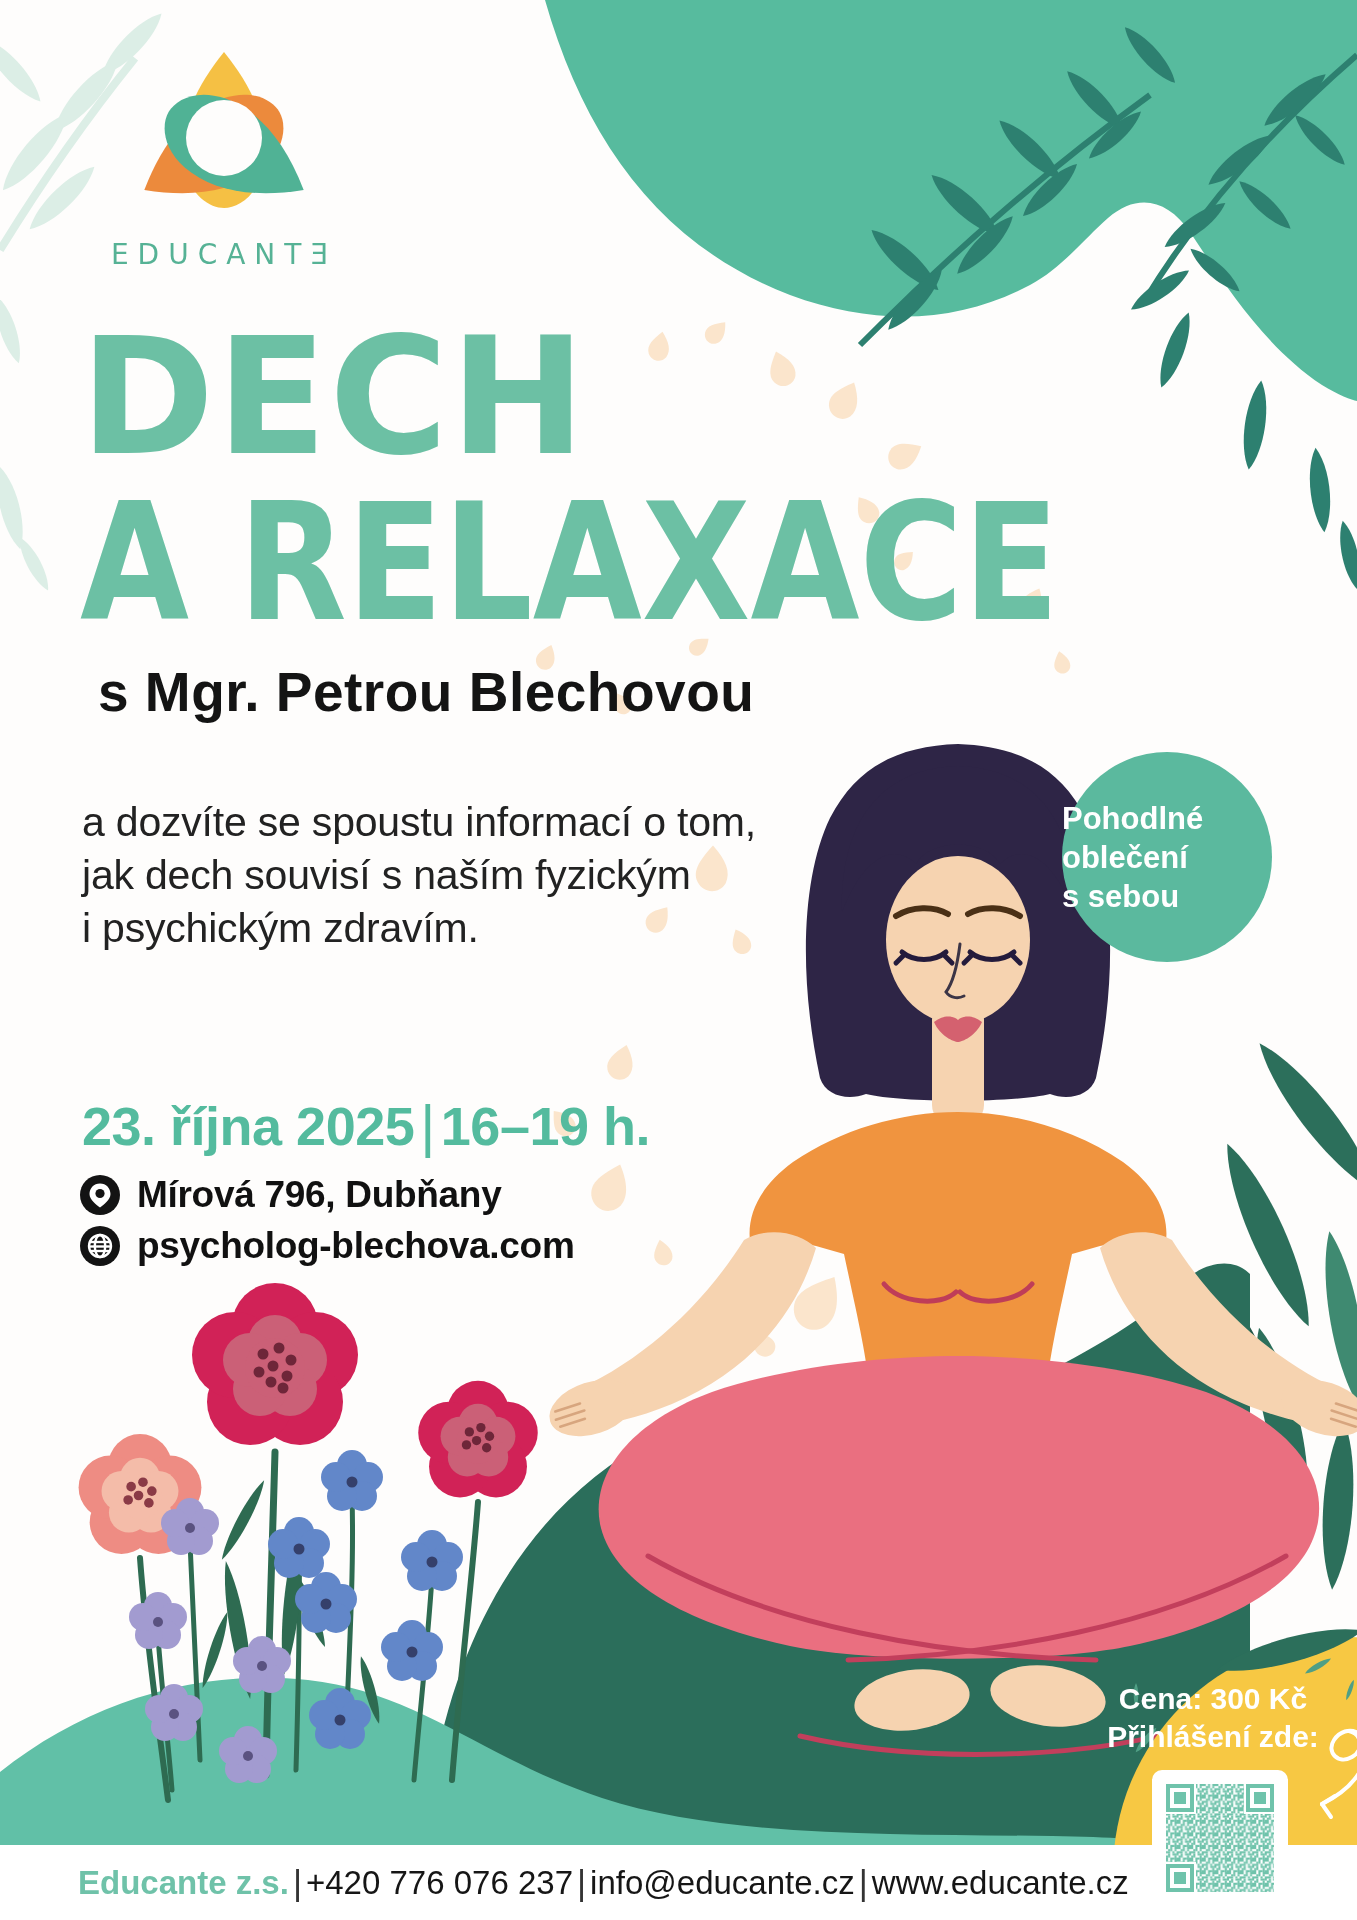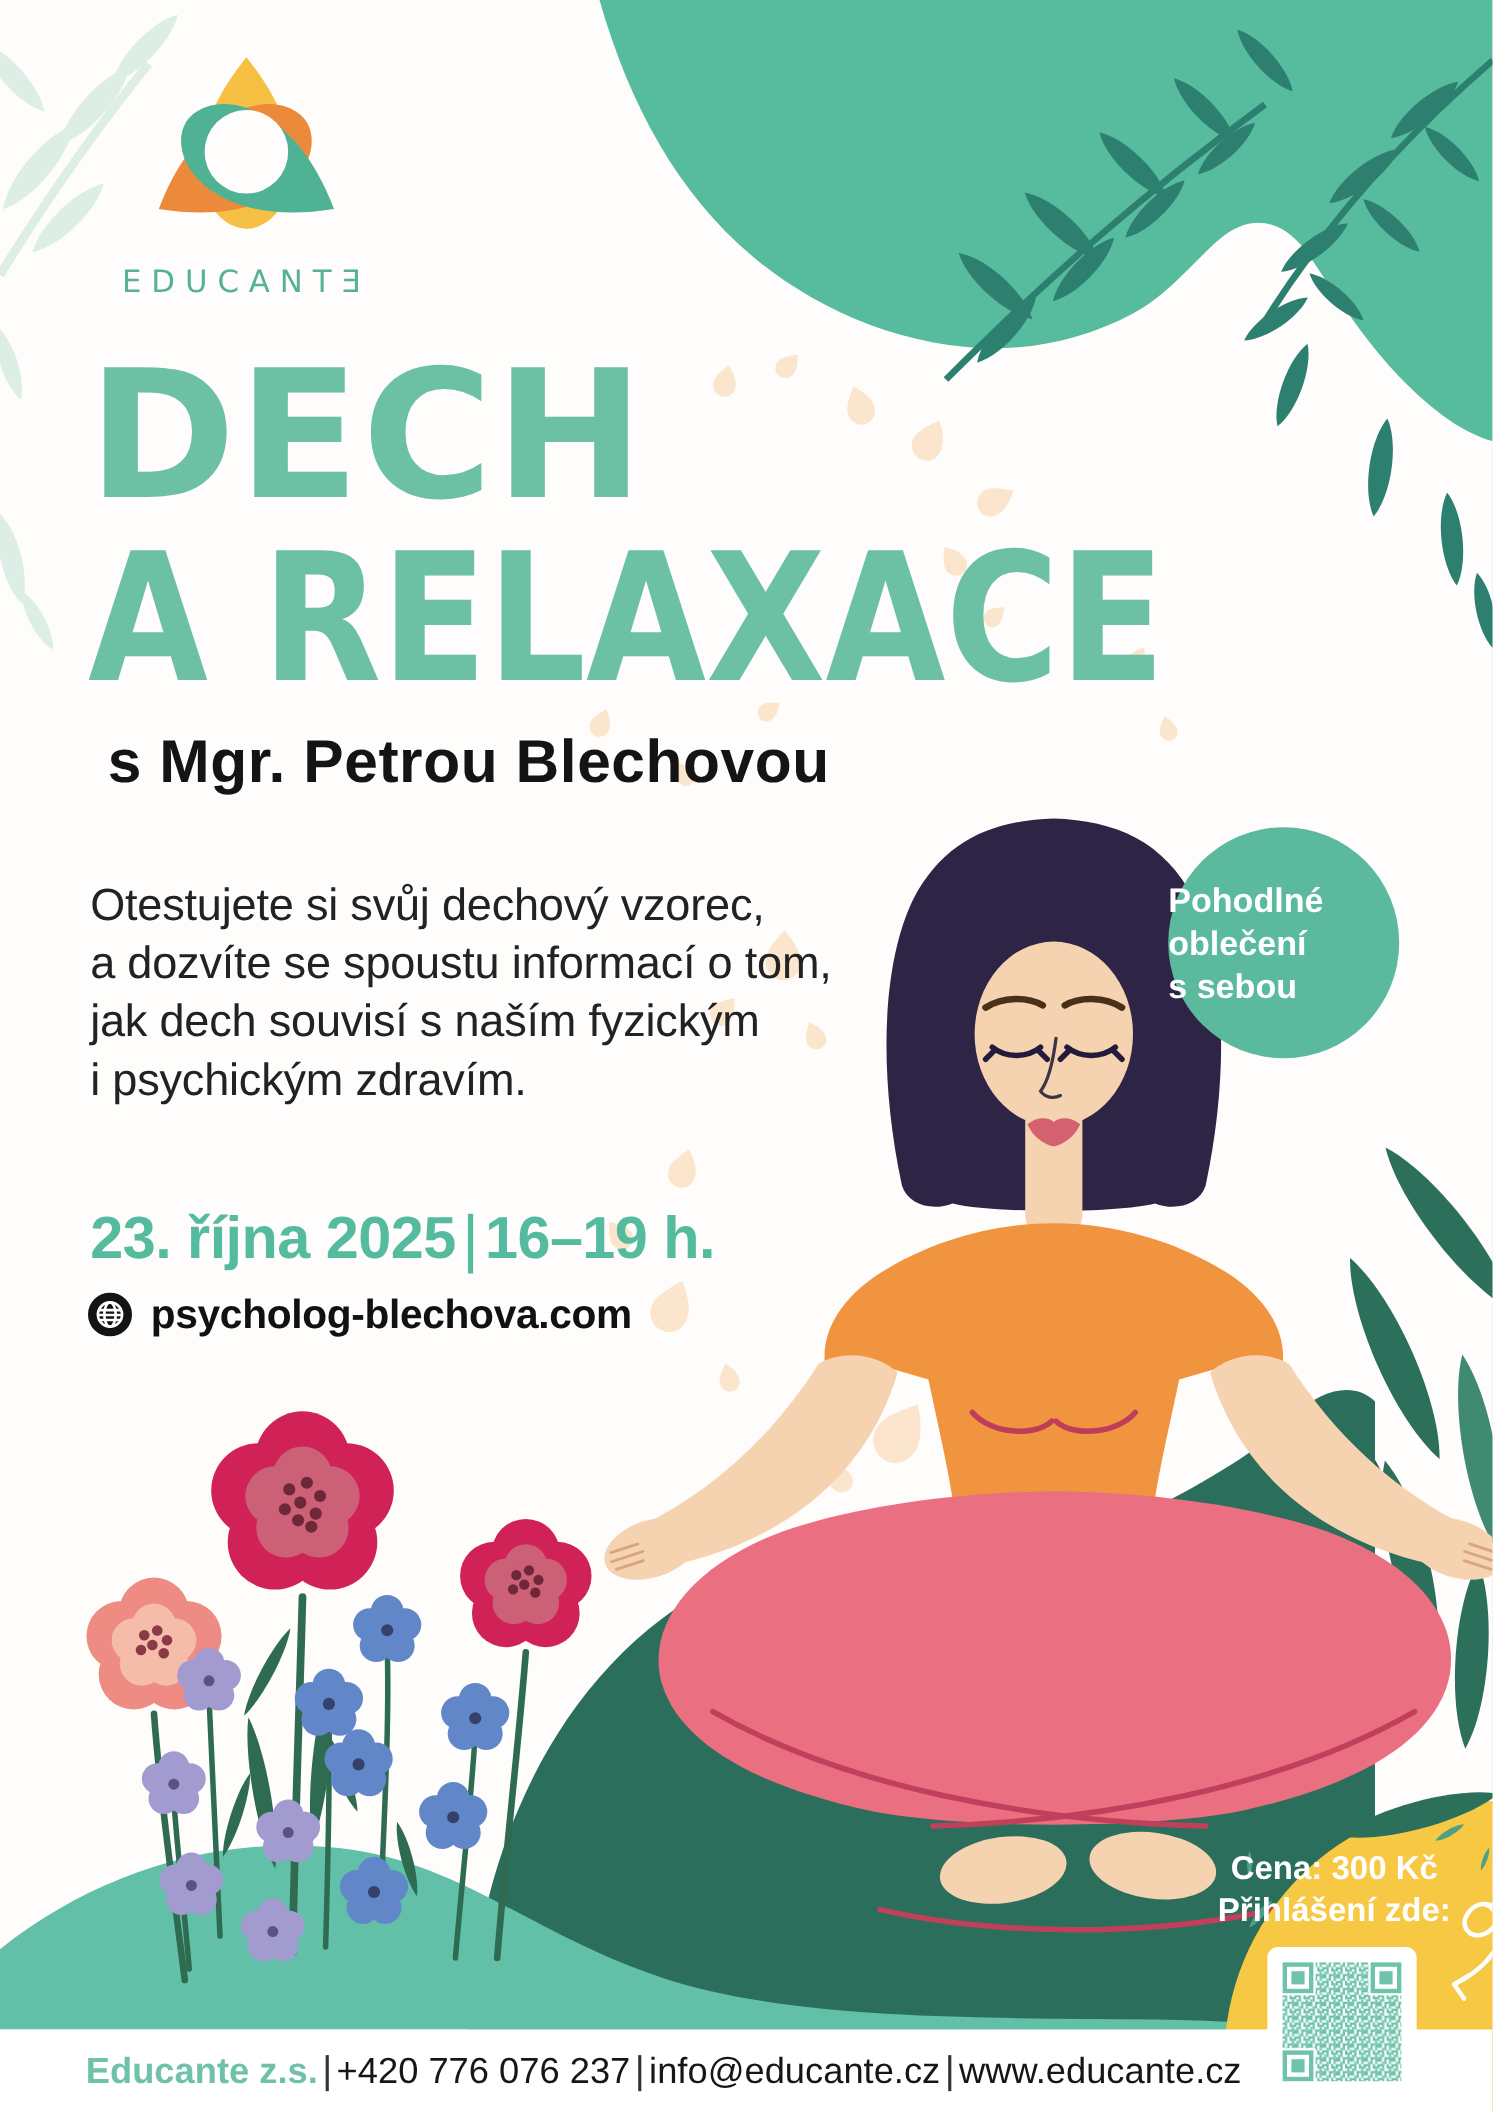--- a/index.html
+++ b/index.html
@@ -425,39 +425,46 @@
   </div>
 
   <div class="title">
     <div class="l1">DECH</div>
     <div class="l2">A RELAXACE</div>
   </div>
 
   <div class="subtitle">s Mgr. Petrou Blechovou</div>
 
   <div class="desc">
-    <div>Otestujete si svůj dechový vzorec,</div>
     <div>a dozvíte se spoustu informací o tom,</div>
     <div>jak dech souvisí s naším fyzickým</div>
     <div>i psychickým zdravím.</div>
   </div>
 
   <div class="badge">
     <div>Pohodlné</div>
     <div>oblečení</div>
     <div>s sebou</div>
   </div>
 
   <div class="datetime">
     <span>23. října 2025</span>
     <span class="sep">|</span>
     <span>16–19 h.</span>
   </div>
 
   <div class="contact">
+    <div class="row">
+      <svg width="40" height="40" viewBox="0 0 40 40">
+        <circle cx="20" cy="20" r="20" fill="#131313"></circle>
+        <path d="M20,8.5 C26.2,8.5 30.5,13.2 30.5,19 C30.5,25 23.2,30 20,32.5 C16.8,30 9.5,25 9.5,19 C9.5,13.2 13.8,8.5 20,8.5 Z" fill="#ffffff"></path>
+        <circle cx="20" cy="18.5" r="4.6" fill="#131313"></circle>
+      </svg>
+      <span>Mírová 796, Dubňany</span>
+    </div>
     <div class="row">
       <svg width="40" height="40" viewBox="0 0 40 40">
         <circle cx="20" cy="20" r="20" fill="#131313"></circle>
         <circle cx="20" cy="20" r="11" fill="none" stroke="#ffffff" stroke-width="2.4"></circle>
         <ellipse cx="20" cy="20" rx="5.2" ry="11" fill="none" stroke="#ffffff" stroke-width="2.4"></ellipse>
         <line x1="10" y1="16" x2="30" y2="16" stroke="#ffffff" stroke-width="2.4"></line>
         <line x1="9" y1="20.5" x2="31" y2="20.5" stroke="#ffffff" stroke-width="2.4"></line>
         <line x1="10.5" y1="25" x2="29.5" y2="25" stroke="#ffffff" stroke-width="2.4"></line>
       </svg>
       <span>psycholog-blechova.com</span>

